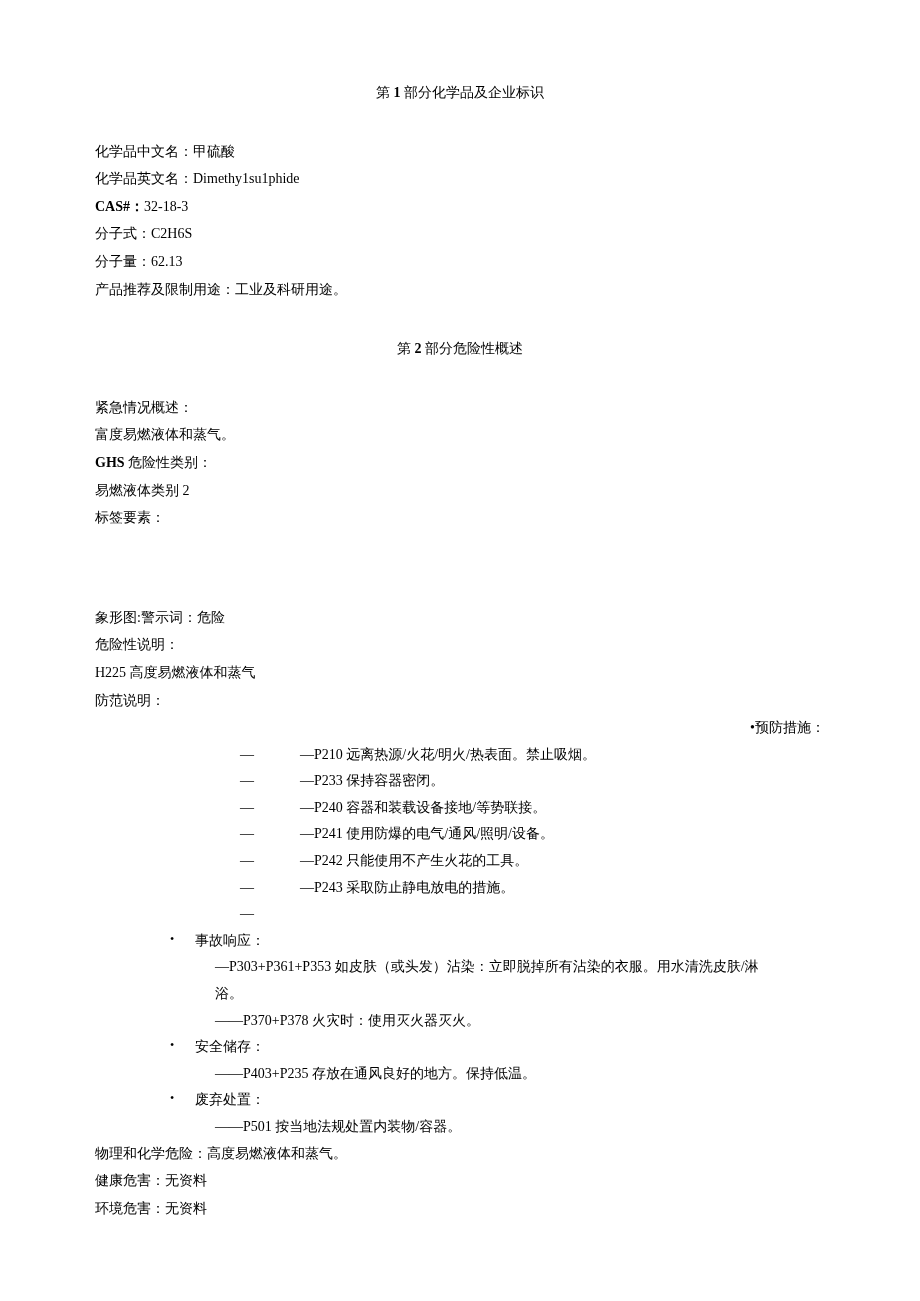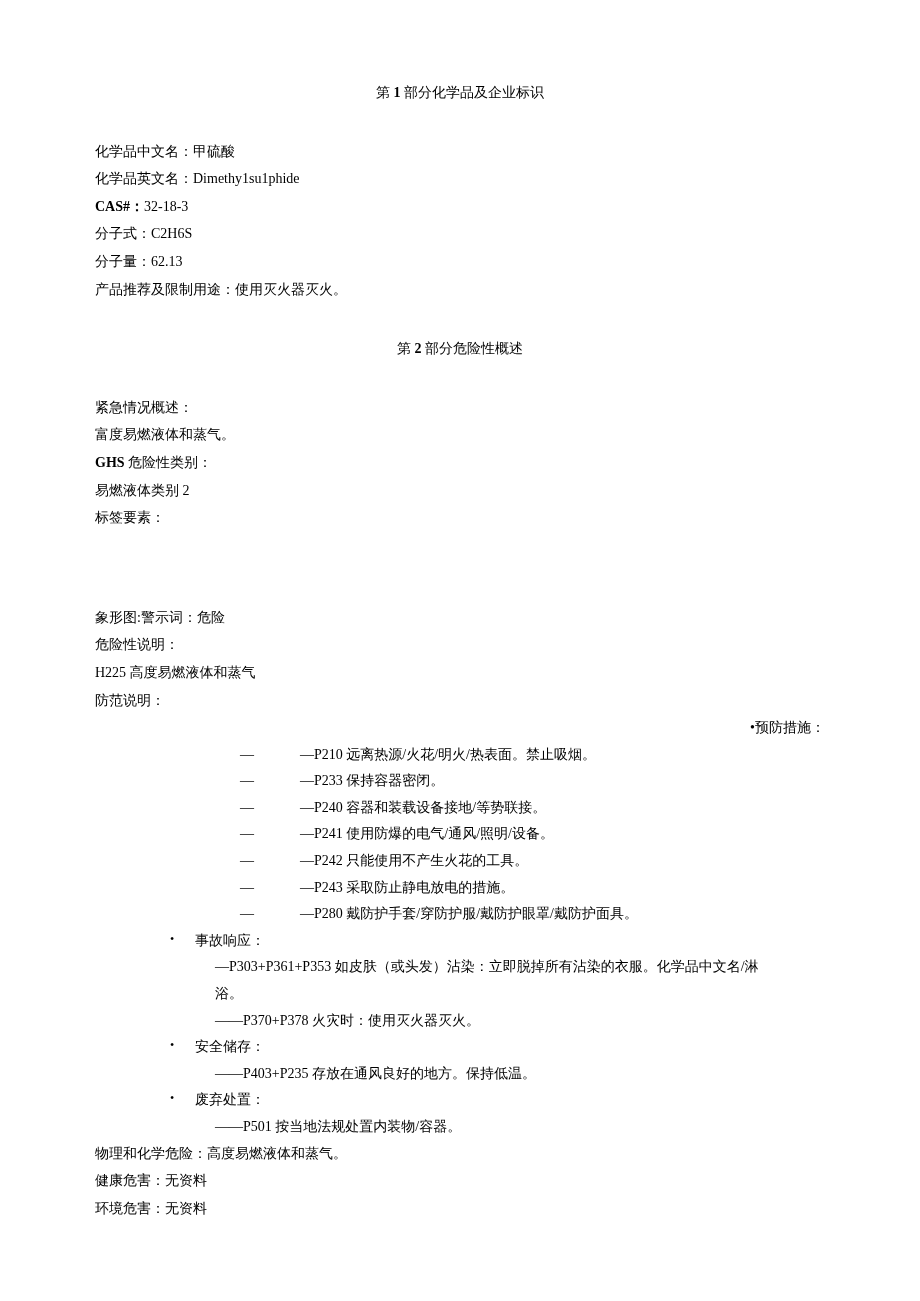--- a/index.html
+++ b/index.html
@@ -89,21 +89,21 @@
 <div class="field-line">
   <span class="field-label bold eng">CAS#：</span><span class="field-value eng">32-18-3</span>
 </div>
 <div class="field-line">
   <span class="field-label">分子式：</span><span class="field-value eng">C2H6S</span>
 </div>
 <div class="field-line">
   <span class="field-label">分子量：</span><span class="field-value eng">62.13</span>
 </div>
 <div class="field-line">
-  <span class="field-label">产品推荐及限制用途：</span><span class="field-value">使用灭火器灭火。</span>
+  <span class="field-label">产品推荐及限制用途：</span><span class="field-value">工业及科研用途。</span>
 </div>
 
 <div class="section-gap"></div>
 
 <div class="section-title">
   <span>第 </span><span class="num">2</span><span> 部分危险性概述</span>
 </div>
 
 <div class="field-line">
   <span class="field-label">紧急情况概述：</span>
@@ -159,29 +159,28 @@
 <div class="indent-2">
   <span class="dash-col">—</span>
   <span>—P242 只能使用不产生火花的工具。</span>
 </div>
 <div class="indent-2">
   <span class="dash-col">—</span>
   <span>—P243 采取防止静电放电的措施。</span>
 </div>
 <div class="indent-2">
   <span class="dash-col">—</span>
-  <span>—P280 戴防护手套/穿防护服/戴防护眼罩/戴防护面具。</span>
 </div>
 
 <div class="bullet-row">
   <span class="bullet-col bullet-dot">•</span>
   <span>事故响应：</span>
 </div>
 <div class="indent-3">
-  <span>—P303+P361+P353 如皮肤（或头发）沾染：立即脱掉所有沾染的衣服。化学品中文名/淋</span>
+  <span>—P303+P361+P353 如皮肤（或头发）沾染：立即脱掉所有沾染的衣服。用水清洗皮肤/淋</span>
 </div>
 <div class="indent-3">
   <span>浴。</span>
 </div>
 <div class="indent-3">
   <span>——P370+P378 火灾时：使用灭火器灭火。</span>
 </div>
 
 <div class="bullet-row">
   <span class="bullet-col bullet-dot">•</span>

